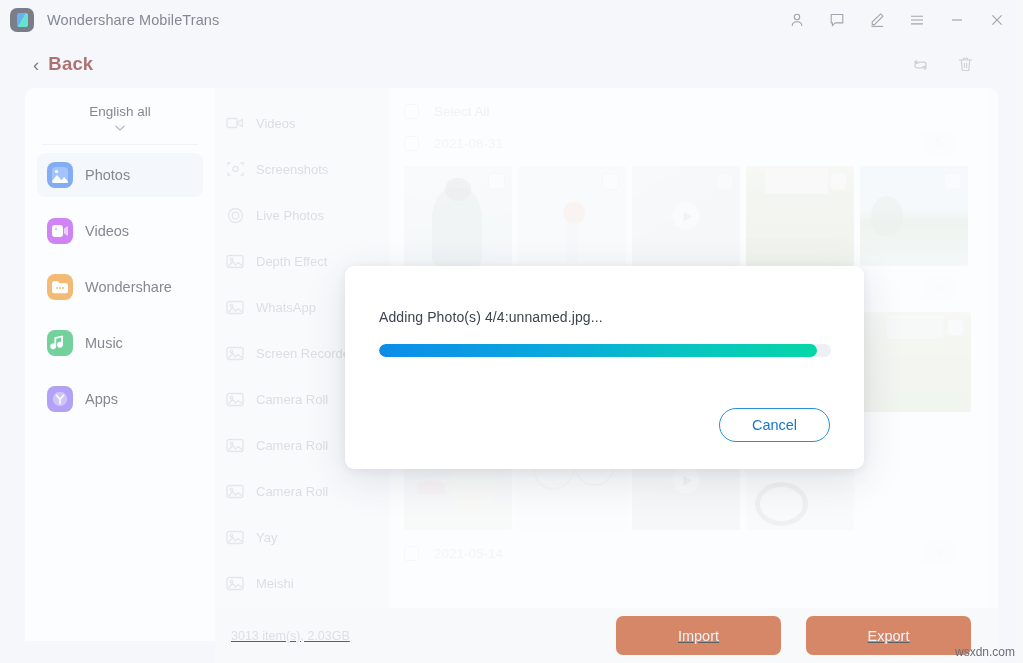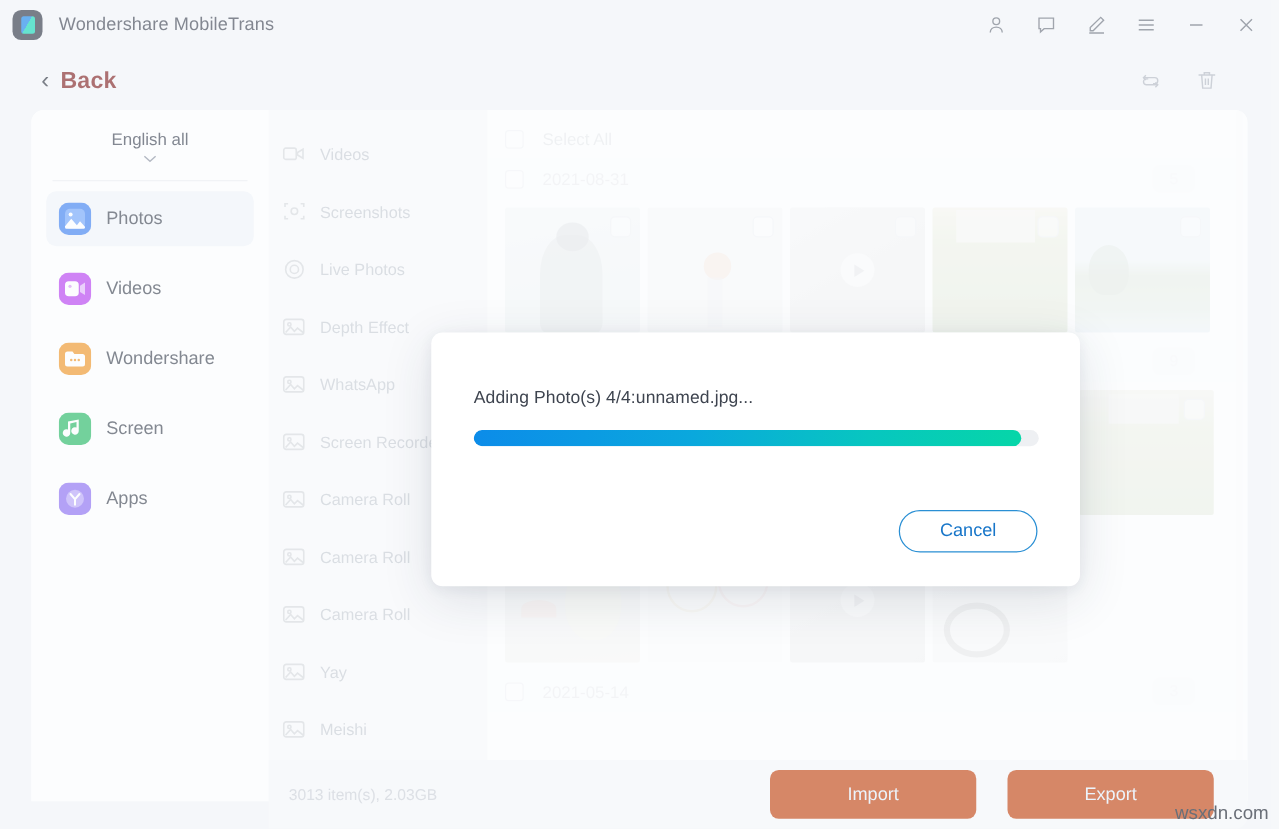--- a/index.html
+++ b/index.html
@@ -300,20 +300,21 @@
   }
 
   
   .bottombar {
     position: absolute;
     left: 215px; bottom: 0;
     width: 783px; height: 55px;
     background: #f7f8fa;
     display: flex; align-items: center;
     border-radius: 0 0 10px 0;
+    text-decoration: underline;
   }
   .item-info {
     margin-left: 16px;
     font-size: 12.5px; color: #ccd0d7;
   }
   .big-btn {
     width: 165px; height: 39px; border-radius: 7px;
     background: #c2410c;
     color: #e6f0fb;
     font-size: 14.5px;
@@ -366,21 +367,21 @@
     color: #1876c9;
     font-size: 14.5px;
     font-family: "Liberation Sans", sans-serif;
     display: flex; align-items: center; justify-content: center;
     cursor: default;
   }
 
   
   .watermark {
     position: absolute; right: 8px; bottom: 4px;
-    font-size: 15px; color: #6a6f78;
+    font-size: 12px; color: #6a6f78;
     font-family: "Liberation Sans", sans-serif;
   }
 </style>
 </head>
 <body>
 
 <div id="app">
 
   <div class="titlebar">
     <div class="app-logo">
@@ -499,21 +500,21 @@
         <span class="side-text">Wondershare</span>
       </div>
 
       <div class="side-item">
         <span class="side-ico">
           <svg width="26" height="26" viewBox="0 0 26 26">
             <rect x="0" y="0" width="26" height="26" rx="8" fill="#22b862"></rect>
             <path d="M16 5.5v9.2a3 3 0 1 1-1.8-2.7V7.6l-5 1.2v7.5a3 3 0 1 1-1.8-2.7V7.2z" fill="#fff"></path>
           </svg>
         </span>
-        <span class="side-text">Screen</span>
+        <span class="side-text">Music</span>
       </div>
 
       <div class="side-item">
         <span class="side-ico">
           <svg width="26" height="26" viewBox="0 0 26 26">
             <rect x="0" y="0" width="26" height="26" rx="8" fill="#8a6bf2"></rect>
             <circle cx="13" cy="13" r="7.2" fill="#b6a4f8"></circle>
             <path d="M9.4 9.2l3.6 4.1 3.6-4.1M13 13.3v4.4" stroke="#fff" stroke-width="1.6" fill="none" stroke-linecap="round"></path>
           </svg>
         </span>

